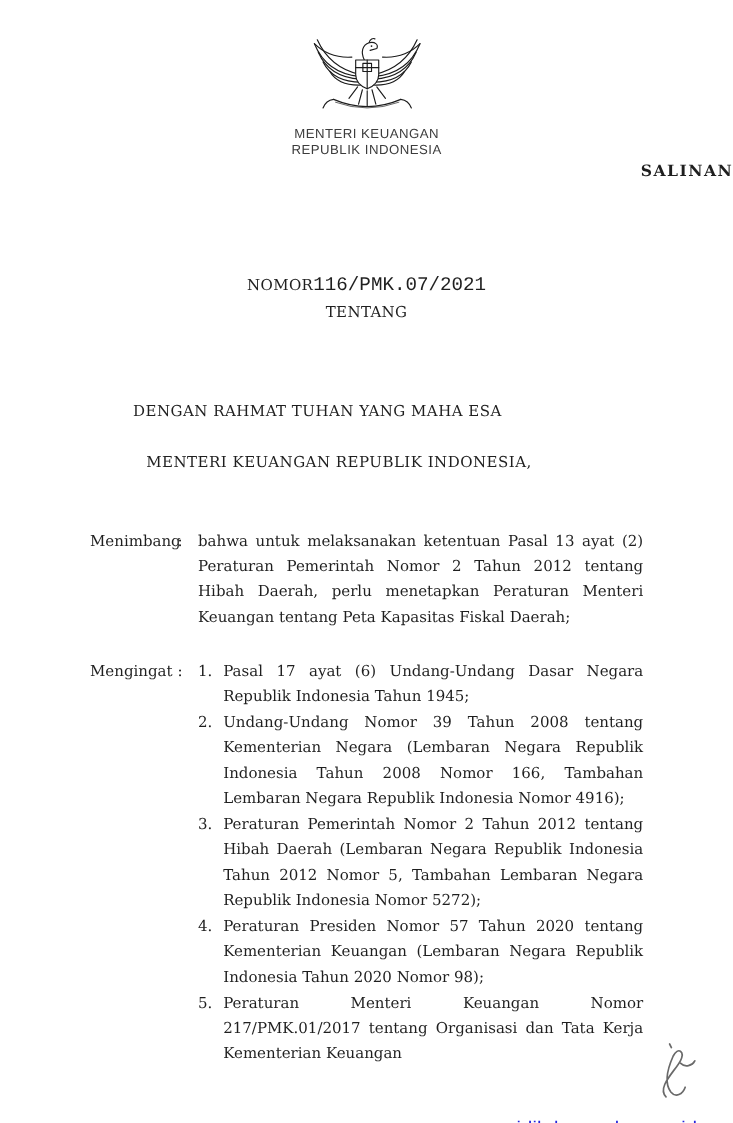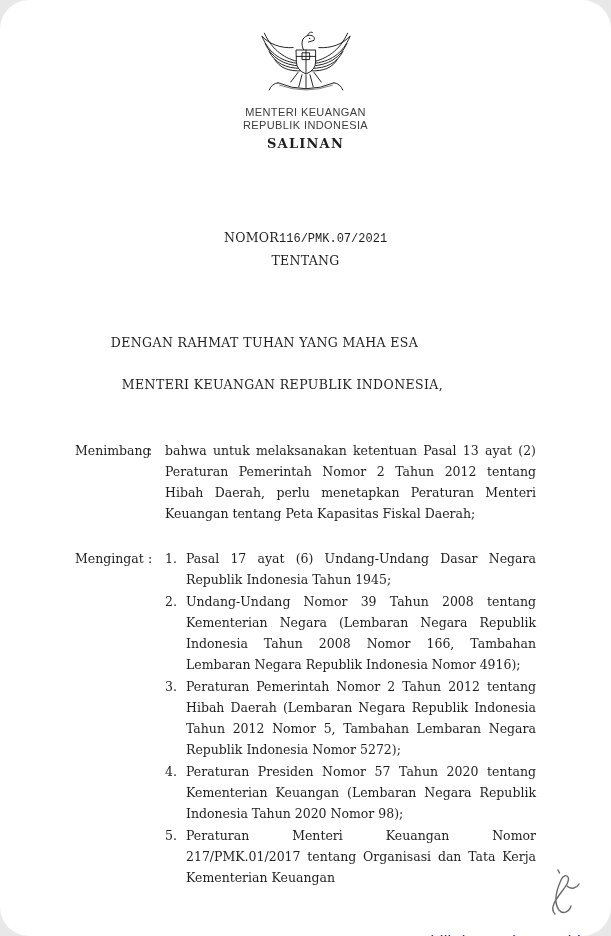--- a/index.html
+++ b/index.html
@@ -5,21 +5,20 @@
   html, body { margin: 0; padding: 0; background: #e8e8e8; }
   .doc {
     position: relative;
     width: 611px;
     height: 936px;
     background: #ffffff;
     margin: 0 auto;
     overflow: hidden;
     font-family: "DejaVu Serif", serif;
     color: #1f1f1f;
-    border-radius: 29px;
   }
   
   .emblem {
     position: absolute;
     top: 22px;
     left: 50%;
     transform: translateX(-50%);
     width: 96px;
     height: 80px;
   }
@@ -33,39 +32,39 @@
     font-size: 11px;
     line-height: 12.5px;
     letter-spacing: 0.4px;
     color: #3c3c3c;
   }
   .salinan {
     position: absolute;
     top: 136px;
     left: 0;
     width: 611px;
-    text-align: center;
+    text-align: right;
     font-weight: bold;
     font-size: 13px;
     letter-spacing: 1.2px;
   }
   
   .title-block {
     position: absolute;
     top: 227px;
     left: 0;
     width: 611px;
     text-align: center;
     font-size: 12.5px;
     line-height: 21px;
     letter-spacing: 0.3px;
   }
   .nomor-val {
     font-family: "Liberation Mono", monospace;
-    font-size: 12px;
+    font-size: 16px;
     letter-spacing: 0;
   }
   .invocation {
     position: absolute;
     top: 332px;
     left: 0;
     width: 529px;
     text-align: center;
     font-size: 12.5px;
     line-height: 21px;

